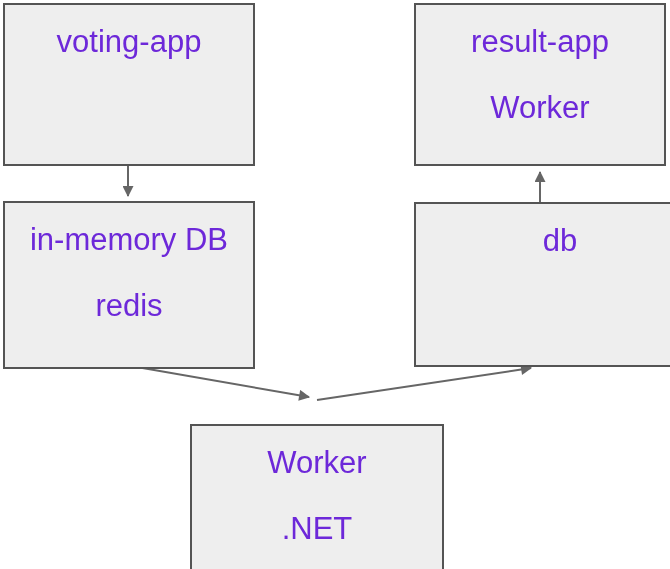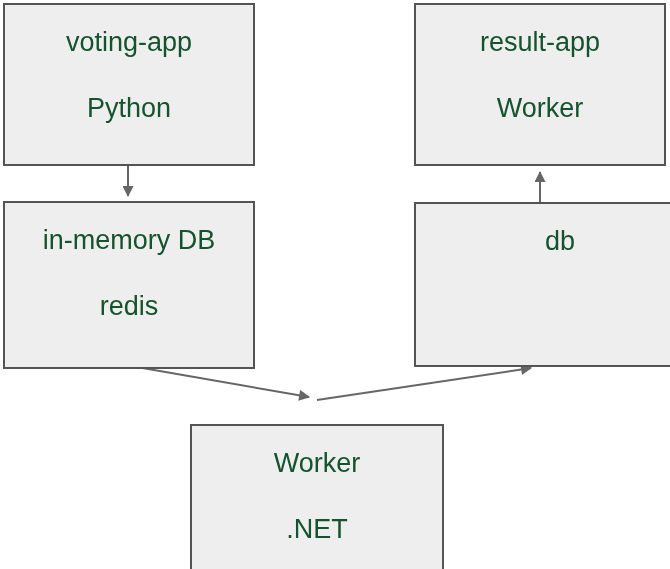--- a/index.html
+++ b/index.html
@@ -21,22 +21,22 @@
     background: #eeeeee;
     border: 2px solid #545454;
     display: flex;
     flex-direction: column;
     align-items: center;
     padding-top: 19px;
     gap: 30px;
   }
   .node .title,
   .node .subtitle {
-    color: #14532d;
-    font-size: 27px;
+    color: #6d28d9;
+    font-size: 31px;
     line-height: 36px;
     white-space: nowrap;
     text-align: right;
   }
   #node-voting-app   { left: 3px;   top: 3px;   width: 252px; height: 163px; }
   #node-result-app   { left: 414px; top: 3px;   width: 252px; height: 163px; }
   #node-in-memory-db { left: 3px;   top: 201px; width: 252px; height: 168px; }
   #node-db           { left: 414px; top: 202px; width: 292px; height: 165px; }
   #node-worker       { left: 190px; top: 401px; width: 254px; height: 163px; margin-top: 23px; }
   #edges {
@@ -58,21 +58,20 @@
       </marker>
     </defs>
     <line x1="128" y1="166" x2="128" y2="196" stroke="#666666" stroke-width="2" marker-end="url(#arrowhead)"></line>
     <line x1="540" y1="202" x2="540" y2="172" stroke="#666666" stroke-width="2" marker-end="url(#arrowhead)"></line>
     <line x1="131" y1="366" x2="309" y2="397" stroke="#666666" stroke-width="2" marker-end="url(#arrowhead)"></line>
     <line x1="317" y1="400" x2="531" y2="368" stroke="#666666" stroke-width="2" marker-end="url(#arrowhead)"></line>
   </svg>
 
   <div class="node" id="node-voting-app">
     <div class="title">voting-app</div>
-    <div class="subtitle">Python</div>
   </div>
 
   <div class="node" id="node-result-app">
     <div class="title">result-app</div>
     <div class="subtitle">Worker</div>
   </div>
 
   <div class="node" id="node-in-memory-db">
     <div class="title">in-memory DB</div>
     <div class="subtitle">redis</div>

